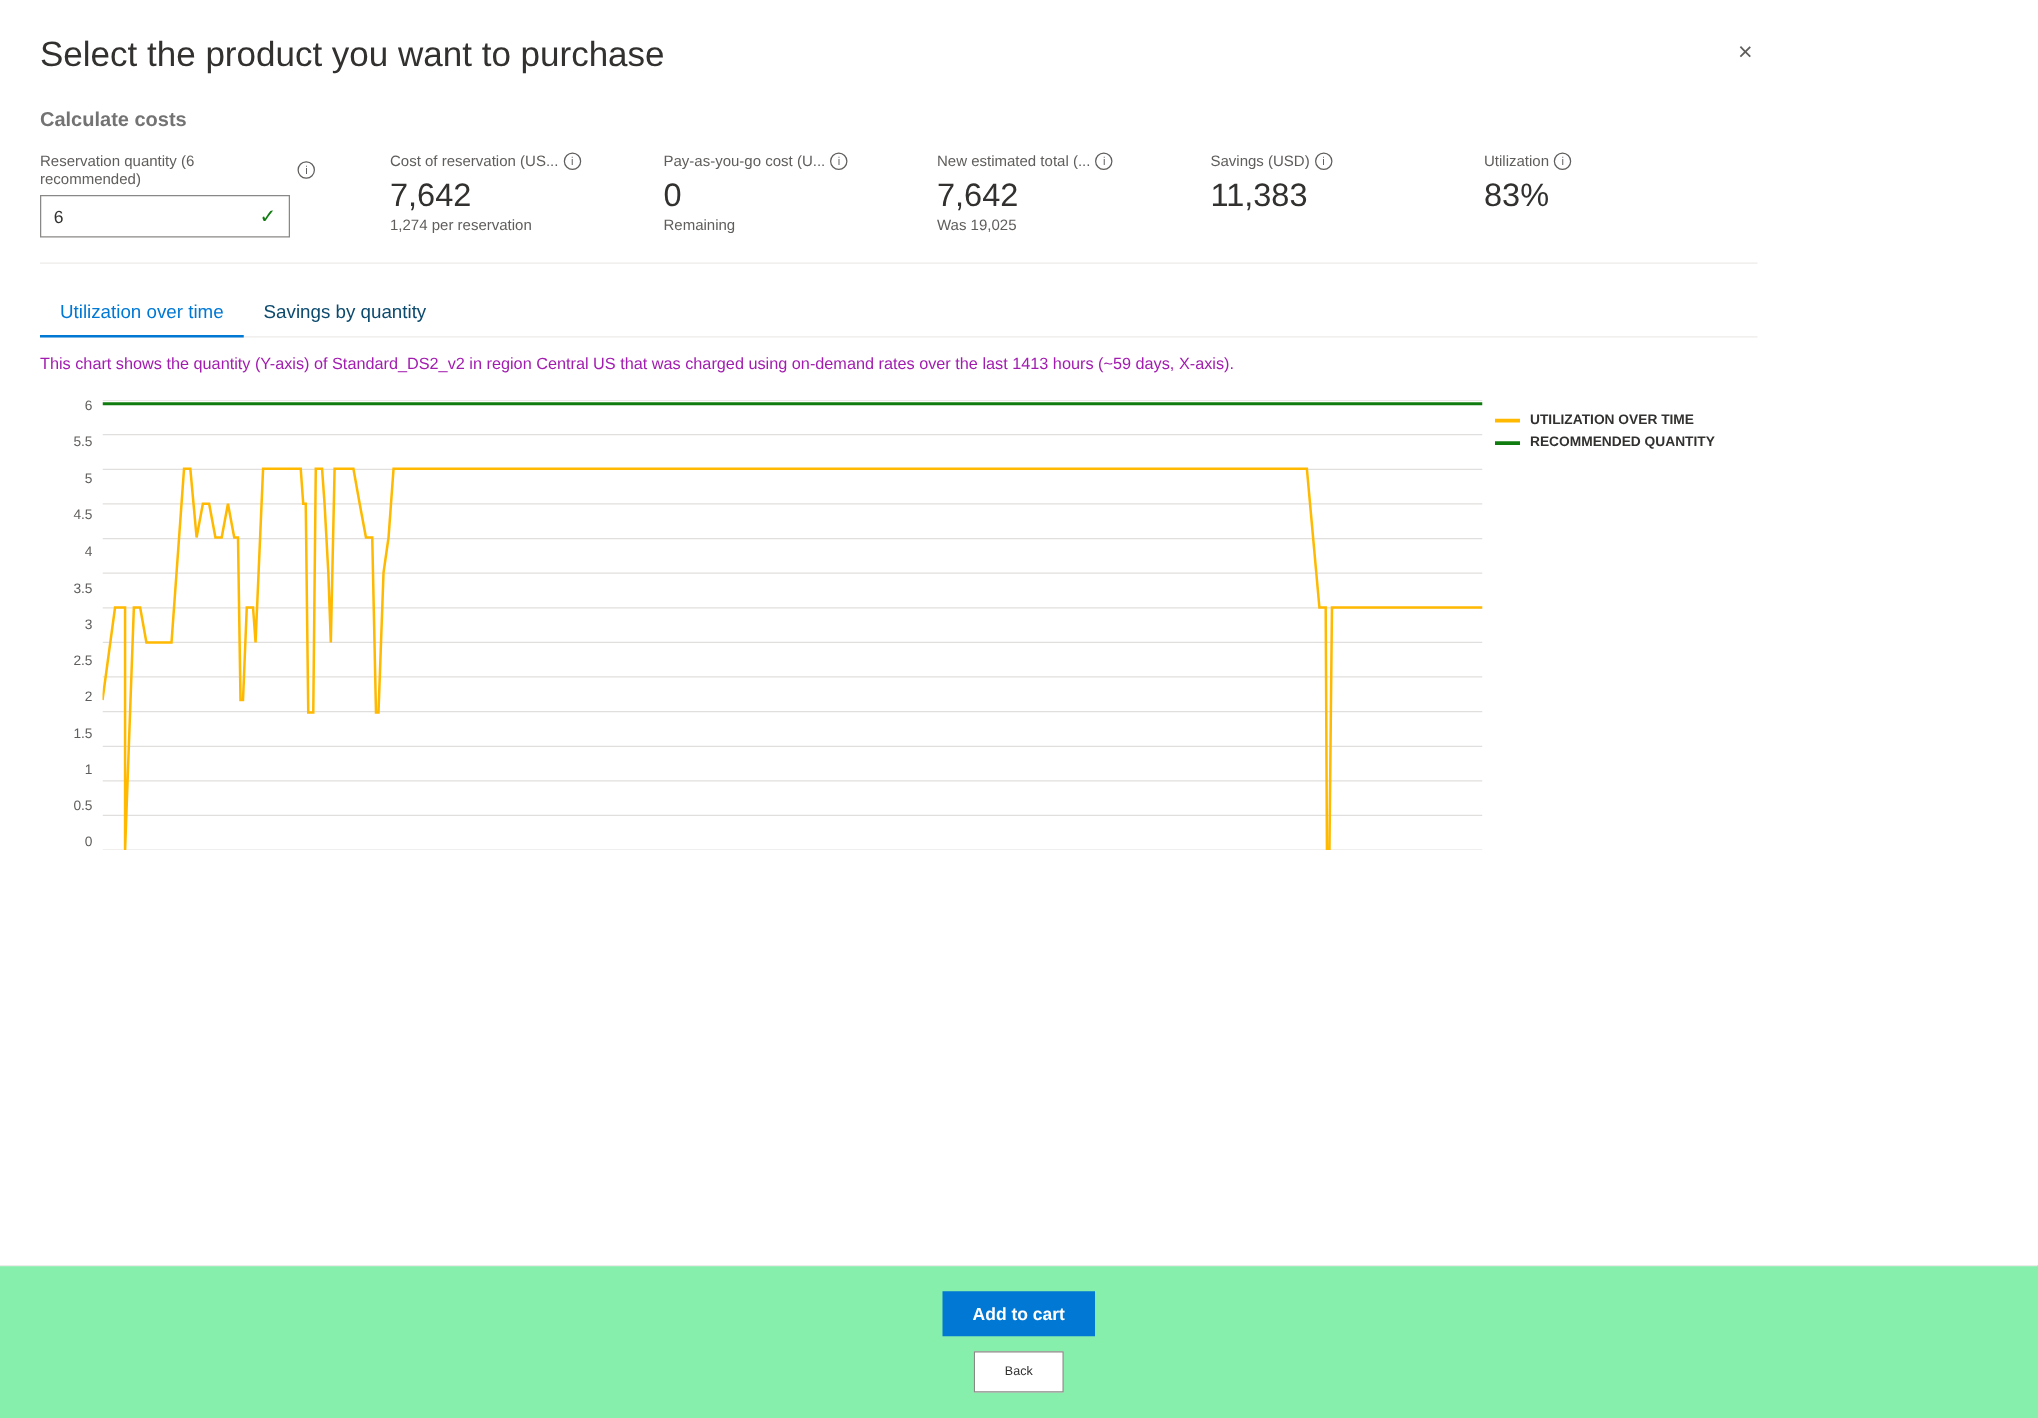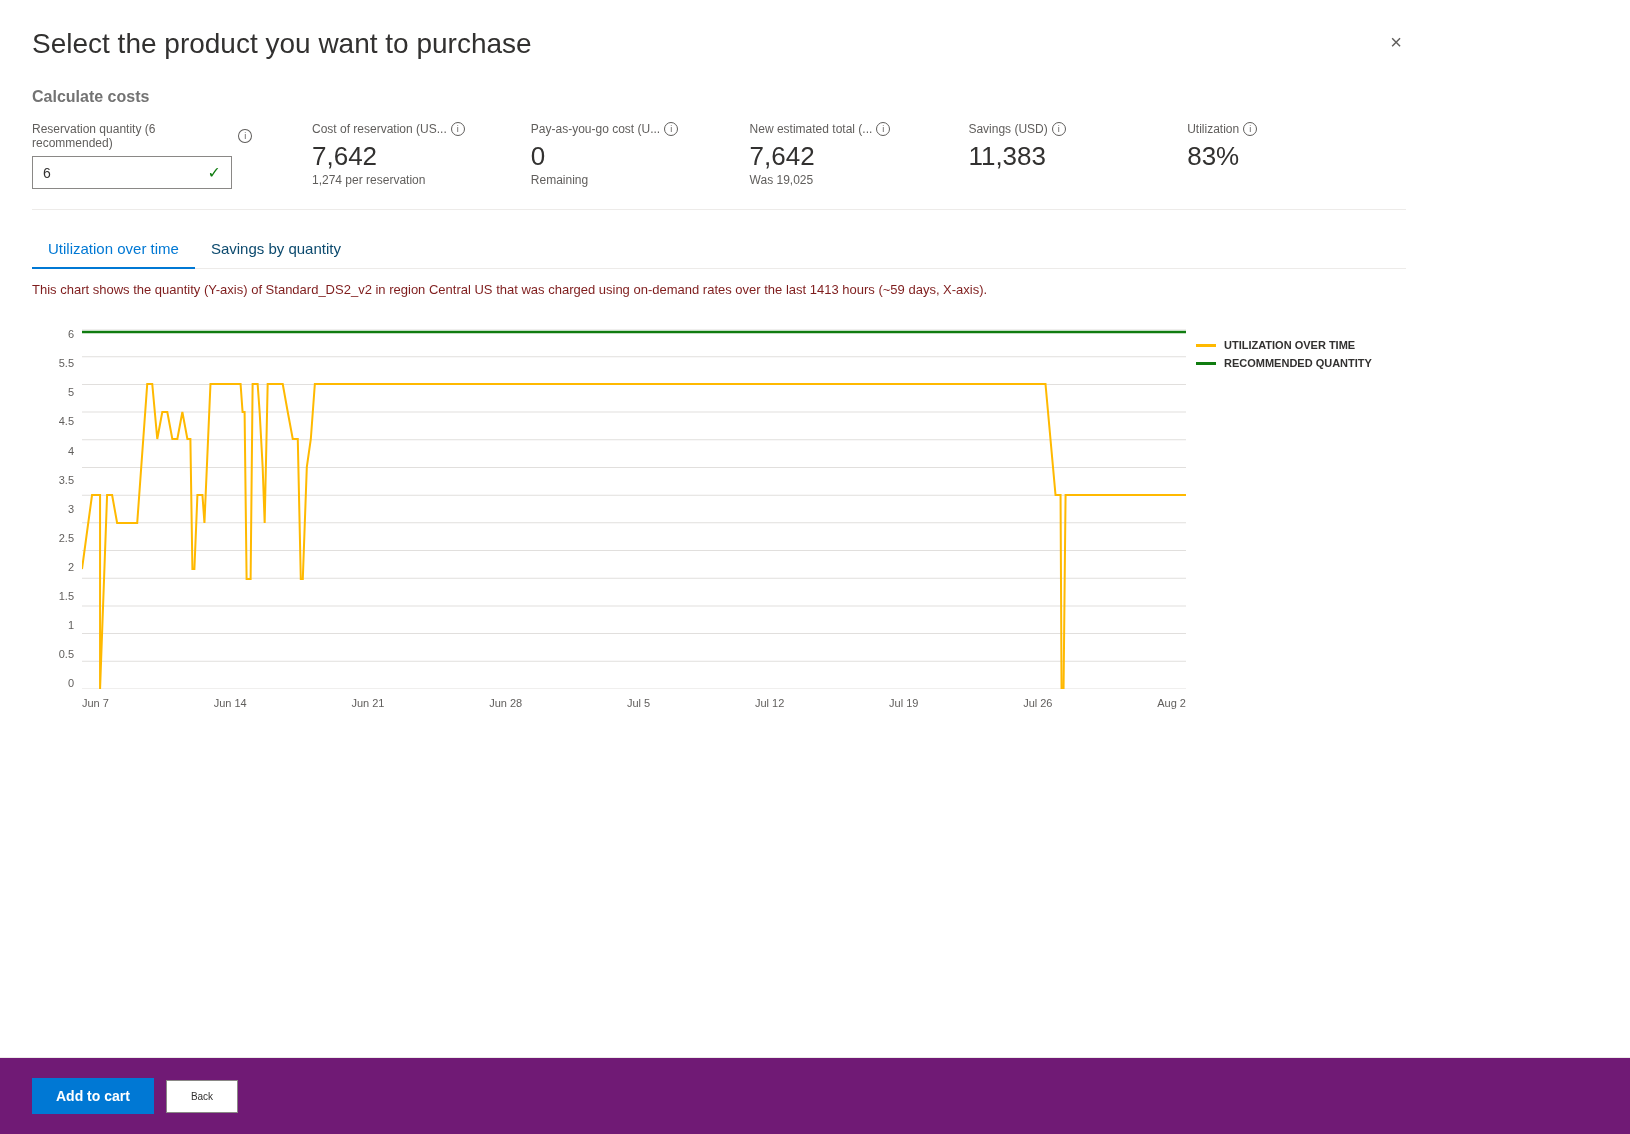--- a/index.html
+++ b/index.html
@@ -136,22 +136,22 @@
       border-bottom: 2px solid transparent;
       margin-bottom: -1px;
       color: #0c4a6e;
     }
     .tab.active {
       color: #0078d4;
       border-bottom: 2px solid #0078d4;
     }
     .chart-description {
       font-size: 13px;
-      color: #7f1d1d;
-      margin-bottom: 30px;
+      color: #a21caf;
+      margin-bottom: 20px;
       line-height: 1.4;
     }
     .chart-container {
       position: relative;
       width: 100%;
       height: 400px;
     }
     .chart-area {
       position: absolute;
       left: 50px;
@@ -208,26 +208,27 @@
     }
     .x-label {
       font-size: 11px;
       color: #605e5c;
     }
     .footer-buttons {
       position: fixed;
       bottom: 0;
       left: 0;
       right: 0;
-      background: #701a75;
+      background: #86efac;
       padding: 20px 32px;
       border-top: 1px solid #edebe9;
       display: flex;
       gap: 12px;
       align-items: center;
+      flex-direction: column;
     }
     .btn-primary {
       background: #0078d4;
       color: #fff;
       border: none;
       padding: 10px 24px;
       font-size: 14px;
       cursor: pointer;
       font-weight: 600;
     }
@@ -477,31 +478,20 @@
               1050,166
               1060,166
               1070,166
               1080,166
               1090,166
               1100,166
             "></polyline>
         </svg>
       </div>
 
-      <div class="x-axis">
-        <span class="x-label">Jun 7</span>
-        <span class="x-label">Jun 14</span>
-        <span class="x-label">Jun 21</span>
-        <span class="x-label">Jun 28</span>
-        <span class="x-label">Jul 5</span>
-        <span class="x-label">Jul 12</span>
-        <span class="x-label">Jul 19</span>
-        <span class="x-label">Jul 26</span>
-        <span class="x-label">Aug 2</span>
-      </div>
 
       <div class="chart-legend">
         <div class="legend-item">
           <div class="legend-line" style="background:#FFB900;"></div>
           <span>UTILIZATION OVER TIME</span>
         </div>
         <div class="legend-item">
           <div class="legend-line" style="background:#107c10;"></div>
           <span>RECOMMENDED QUANTITY</span>
         </div>

